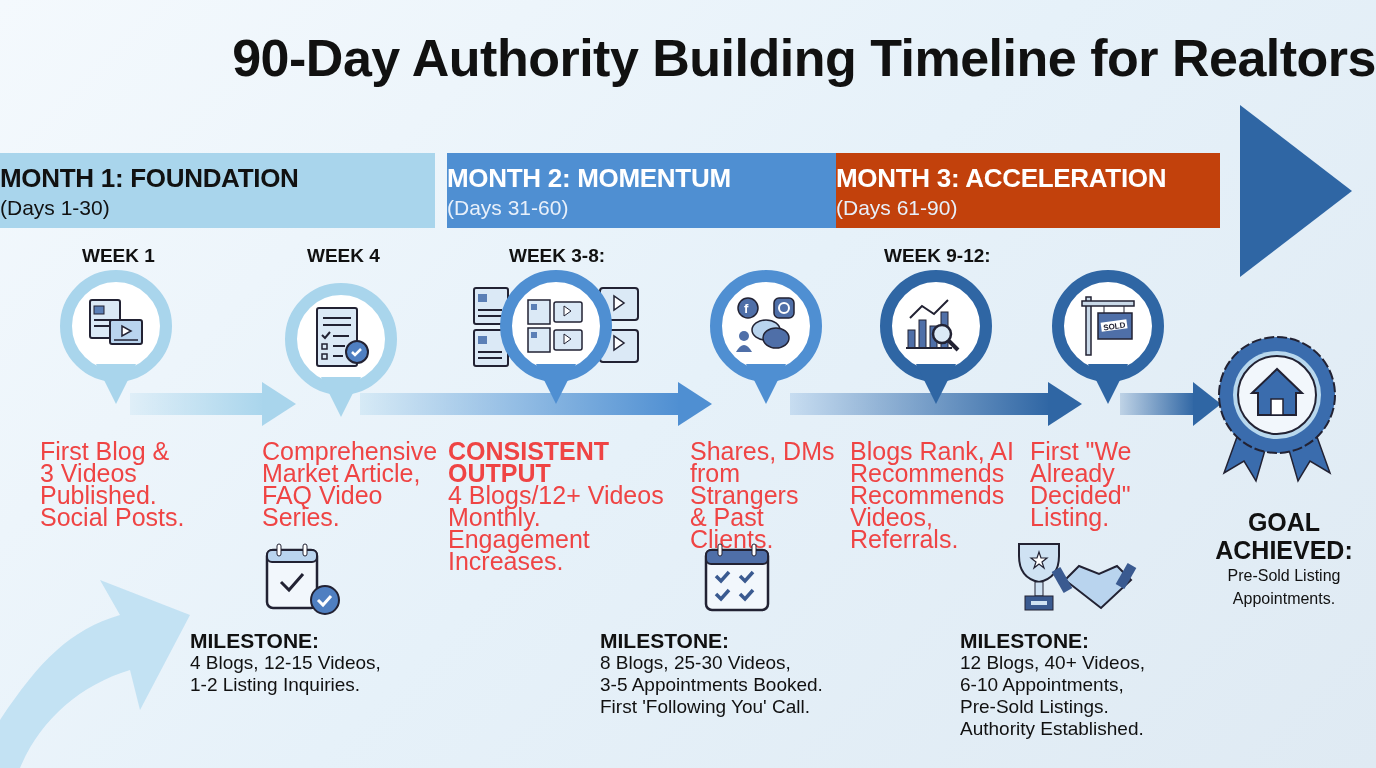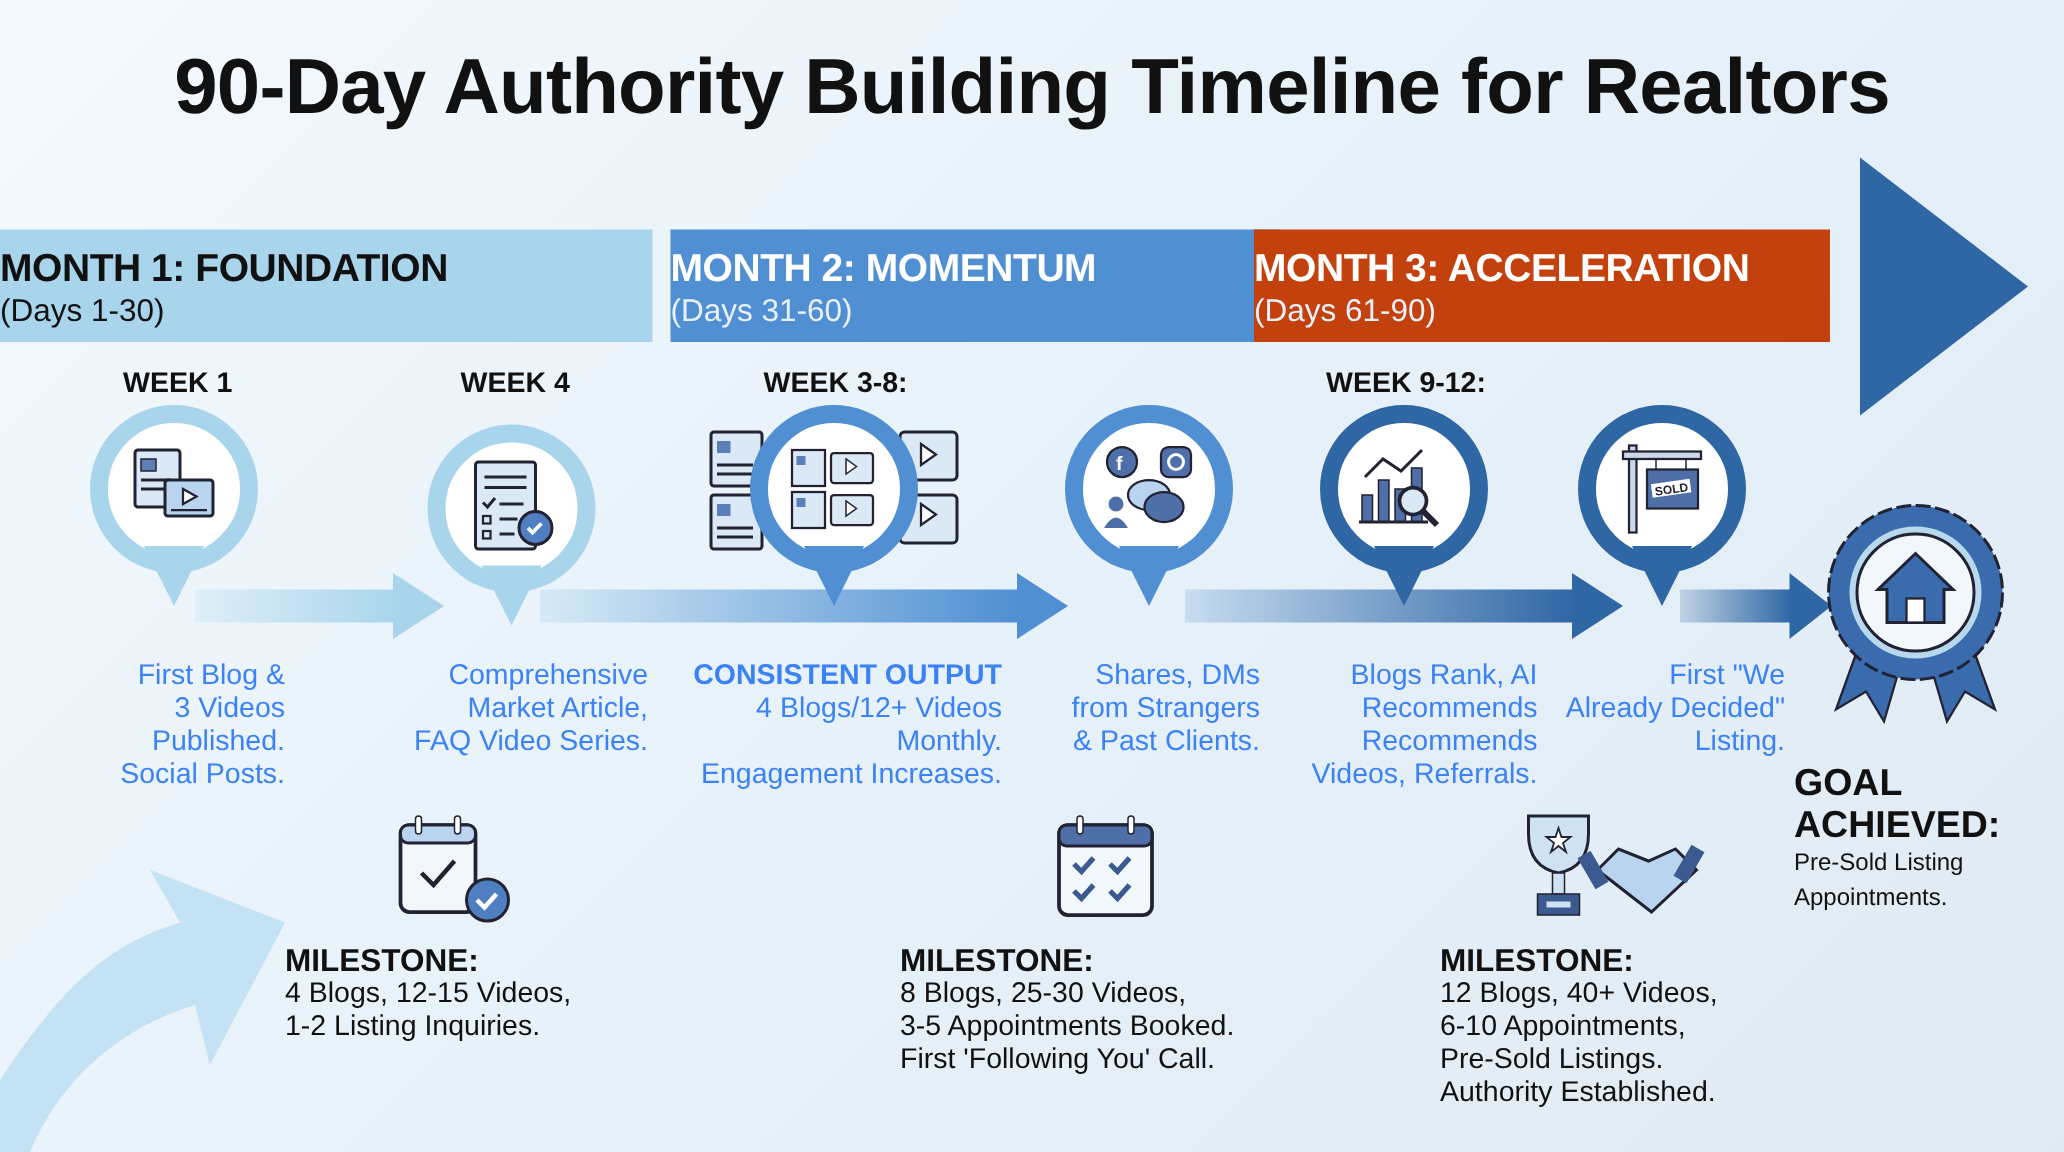--- a/index.html
+++ b/index.html
@@ -1,37 +1,37 @@
 <!DOCTYPE html>
 <html><head>
 <meta charset="utf-8">
 <style>
 *{box-sizing:border-box;margin:0;padding:0}
 body{width:1376px;height:768px;overflow:hidden;font-family:"Liberation Sans",sans-serif;background:linear-gradient(135deg,#f4f9fd 0%,#e6f1f9 50%,#dfeaf3 100%);position:relative;color:#111}
 .abs{position:absolute}
-h1{position:absolute;left:0;width:1376px;top:28px;text-align:center;font-size:52px;font-weight:bold;letter-spacing:-0.5px;color:#111}
+h1{position:absolute;left:0;width:1376px;top:28px;text-align:right;font-size:52px;font-weight:bold;letter-spacing:-0.5px;color:#111}
 .band{position:absolute;top:153px;height:75px;text-align:left;padding-top:10px}
 .band .t{font-size:26px;font-weight:bold;display:block;letter-spacing:-0.3px}
 .band .s{font-size:21px;display:block;margin-top:2px}
 .b1{left:0;width:435px;background:#a9d5ec;color:#111}
 .b2{left:447px;width:406px;background:#4f8fd2;color:#fff}
 .b3{left:836px;width:384px;background:#c2410c;color:#fff}
 .b2 .s{color:#e8f0fa}
 .b3 .s{color:#e8f0fa}
 .bigarrow{position:absolute;left:1240px;top:105px;width:0;height:0;border-top:86px solid transparent;border-bottom:86px solid transparent;border-left:112px solid #2f66a4}
 .week{position:absolute;font-size:19px;font-weight:bold;top:245px}
 .pin{position:absolute;width:112px;height:112px;border-radius:50%;background:#fff;display:flex;align-items:center;justify-content:center}
 .pin:after{content:"";position:absolute;left:50%;bottom:-34px;margin-left:-20px;border-left:20px solid transparent;border-right:20px solid transparent;border-top:40px solid var(--c)}
 .track{position:absolute;height:22px}
 .arrowhead{position:absolute;width:0;height:0;border-top:22px solid transparent;border-bottom:22px solid transparent}
-.desc{position:absolute;text-align:right;font-size:19px;line-height:22px;color:#3b82f6}
+.desc{position:absolute;text-align:left;font-size:25px;line-height:22px;color:#ef4444}
 .desc b{font-weight:bold;display:block}
 .ms{position:absolute;text-align:left;font-size:19px;line-height:22px}
 .ms .h{font-weight:bold;font-size:21px;display:block}
-.goal{position:absolute;left:1196px;top:508px;width:176px;text-align:left}
+.goal{position:absolute;left:1196px;top:508px;width:176px;text-align:center}
 .goal .h{font-size:25px;font-weight:bold;line-height:28px;display:block}
 .goal .d{font-size:16px;line-height:23px;display:block}
 </style>
 </head>
 <body>
 
 <h1>90-Day Authority Building Timeline for Realtors</h1>
 
 <svg class="abs" style="left:0;top:520px" width="260" height="248" viewBox="0 0 260 248">
   <path d="M0 200 C40 140 70 110 120 95 L100 60 L190 95 L140 190 L130 150 C80 165 40 200 20 248 L0 248 Z" fill="#b9ddf1" opacity="0.8"></path>

